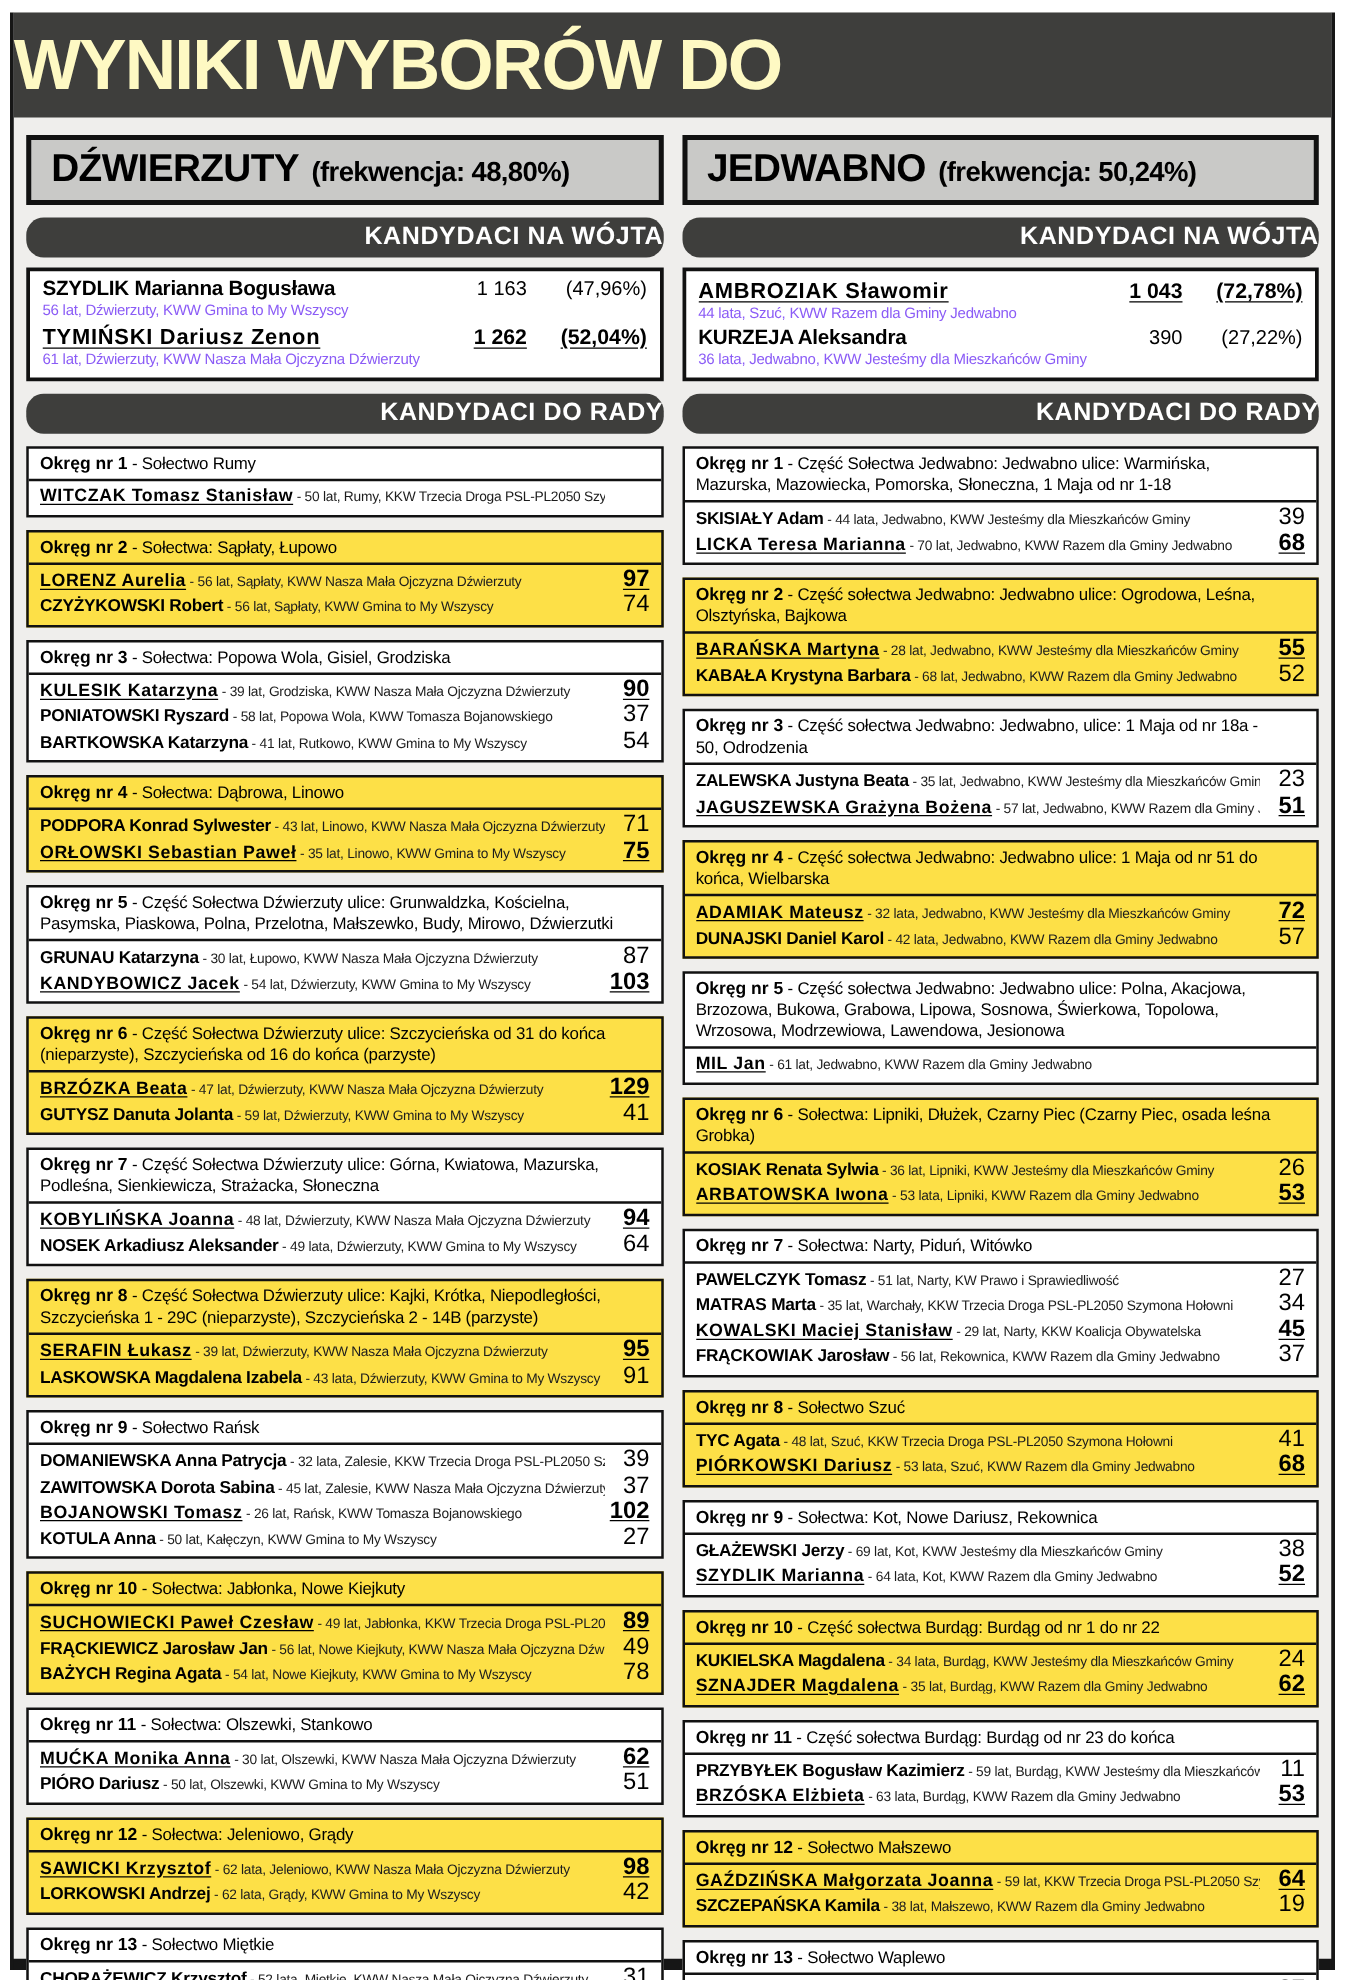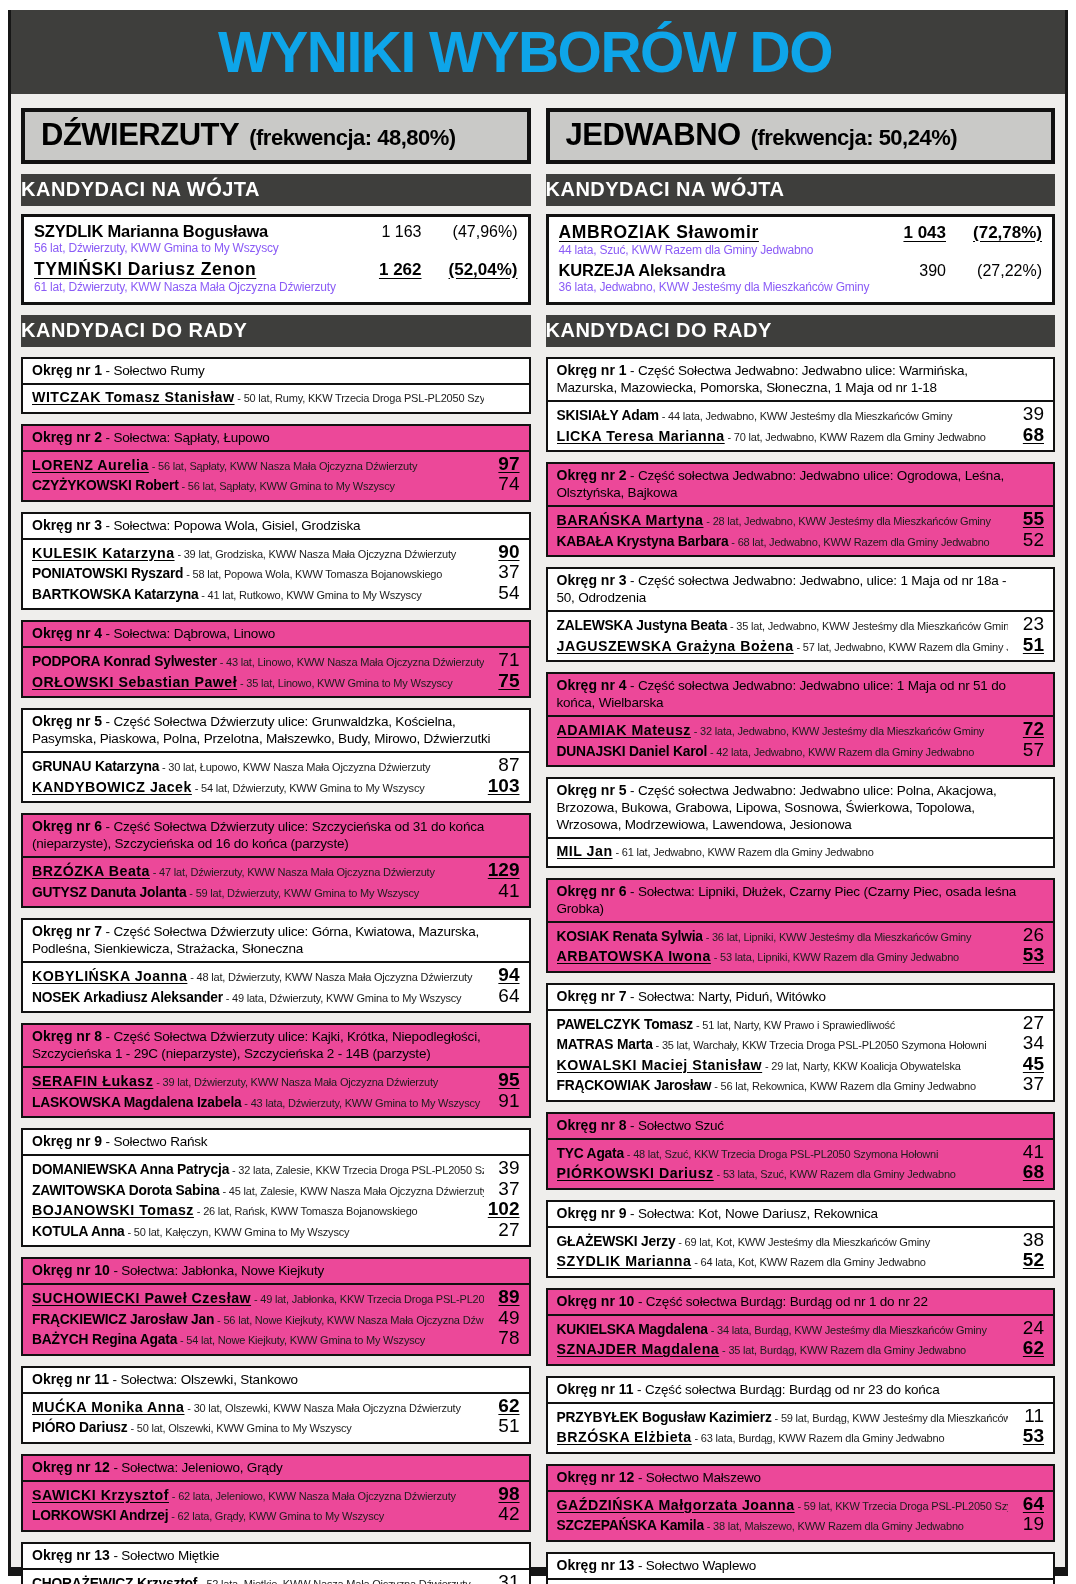--- a/index.html
+++ b/index.html
@@ -7,48 +7,48 @@
     width:1076px;height:1584px;position:relative;overflow:hidden;
     font-family:"Liberation Sans","DejaVu Sans",sans-serif;color:#000;
     -webkit-font-smoothing:antialiased;
   }
   .frame{
     position:absolute;left:8px;top:10px;width:1060px;height:1566px;
     box-sizing:border-box;background:#efeeec;
     border-left:3px solid #161616;border-right:3px solid #161616;border-bottom:9px solid #161616;
   }
   .masthead{
-    height:84px;background:#3e3e3c;color:#0ea5e9;
-    display:flex;align-items:center;justify-content:center;
+    height:84px;background:#3e3e3c;color:#fef9c3;
+    display:flex;align-items:center;justify-content:flex-start;
     padding-right:26px;
     font-weight:bold;font-size:57px;letter-spacing:-1.5px;
     transform-origin:right center;
   }
   .cols{display:flex;gap:15px;padding:14px 10px 0 10px;}
   .col{flex:1;min-width:0;}
   .muni{
     background:#c9c9c7;border:4px solid #111;
     padding:5px 16px 7px 16px;display:flex;align-items:baseline;gap:10px;white-space:nowrap;
   }
   .muni-name{font-size:31px;font-weight:bold;letter-spacing:-0.5px;}
   .muni-freq{font-size:22px;font-weight:bold;letter-spacing:-0.5px;}
   .bar{
-    background:#3e3e3c;color:#fff;text-align:left;font-weight:bold;
-    font-size:20px;padding:4px 0 5px 0;margin-top:10px;letter-spacing:0.5px;
+    background:#3e3e3c;color:#fff;text-align:right;font-weight:bold;
+    font-size:20px;padding:4px 0 5px 0;margin-top:10px;letter-spacing:0.5px;border-radius:14px;
   }
   .wojtbox{background:#fff;border:3px solid #111;margin-top:8px;padding:5px 10px 4px 10px;}
   .wline1{display:flex;align-items:baseline;}
   .wname{font-size:16.5px;font-weight:bold;flex:1;letter-spacing:-0.2px;white-space:nowrap;overflow:hidden;}
   .wvotes{font-size:16px;width:64px;text-align:right;white-space:nowrap;}
   .wpct{font-size:16px;width:96px;text-align:right;white-space:nowrap;}
   .wdet{font-size:12px;color:#8b5cf6;line-height:15px;margin:0 0 3px 0;letter-spacing:-0.2px;}
   .wcand.win .wname{text-decoration:underline;text-underline-offset:3px;font-size:17.5px;letter-spacing:0.6px;}
   .wcand.win .wvotes,.wcand.win .wpct{font-weight:bold;text-decoration:underline;text-underline-offset:3px;font-size:17px;}
   .sect{border:2.5px solid #111;margin-top:10px;background:#fff;}
-  .sect.shaded{background:#ec4899;}
+  .sect.shaded{background:#fde047;}
   .shead{padding:3px 26px 4px 9px;border-bottom:2px solid #111;font-size:13.5px;line-height:17px;letter-spacing:-0.2px;}
   .shead b{font-size:14px;letter-spacing:0;}
   .sbody{padding:3px 9px 4px 9px;}
   .crow{display:flex;align-items:baseline;line-height:17.5px;}
   .cinfo{flex:1;min-width:0;white-space:nowrap;overflow:hidden;}
   .cname{font-size:13.8px;font-weight:bold;letter-spacing:-0.2px;}
   .cdet{font-size:11px;color:#1c1c1c;letter-spacing:-0.2px;}
   .cvotes{font-size:19px;margin-left:6px;text-align:right;min-width:30px;white-space:nowrap;}
   .crow.win .cname{text-decoration:underline;text-underline-offset:2px;letter-spacing:0.5px;font-size:14.2px;}
   .crow.win .cvotes{font-weight:bold;text-decoration:underline;text-underline-offset:2px;}

